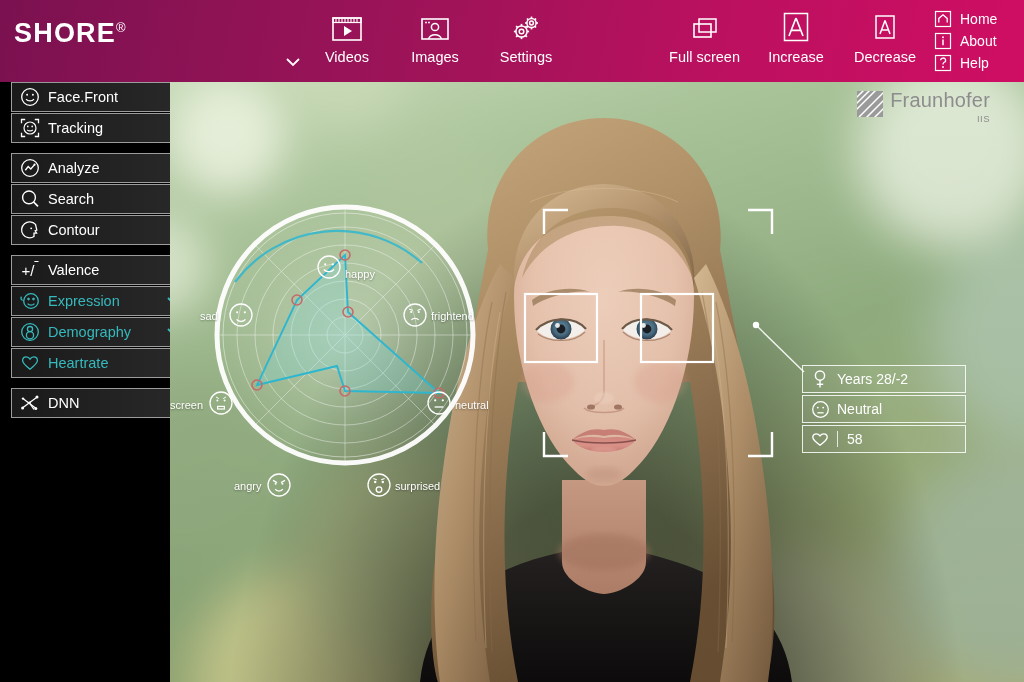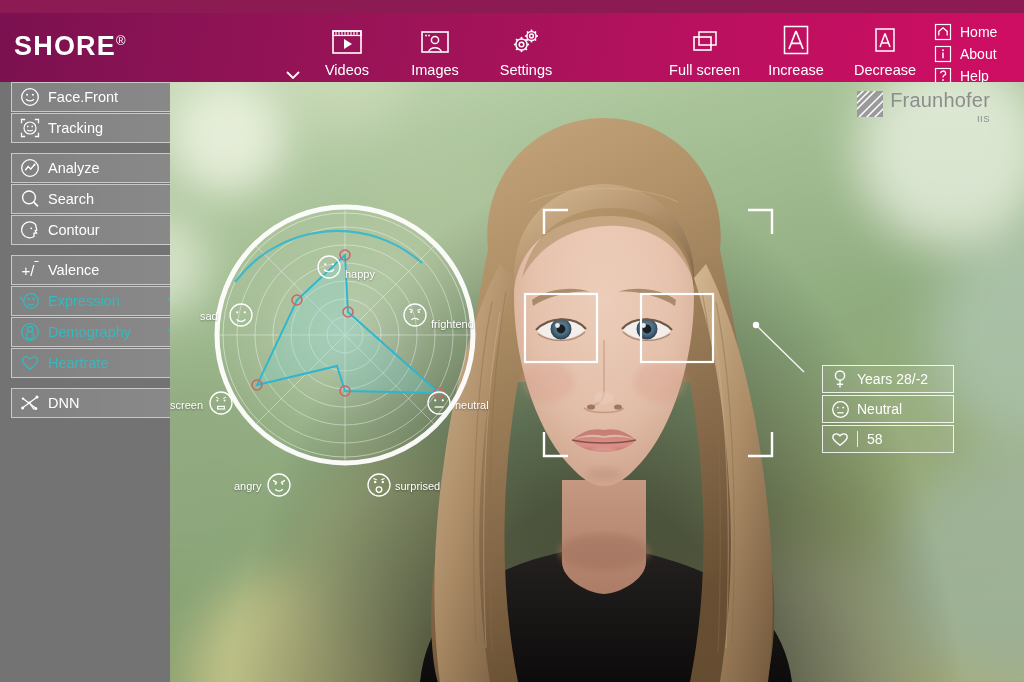--- a/index.html
+++ b/index.html
@@ -6,21 +6,21 @@
   html, body { width:1024px; height:682px; overflow:hidden; }
   body {
     font-family: "Liberation Sans", sans-serif;
     background:#8c1a53;
     position:relative;
   }
   #app { position:absolute; inset:0; width:1024px; height:682px; overflow:hidden; }
 
   
   #header {
-    position:absolute; left:0; top:13px; width:1024px; height:82px;
+    position:absolute; left:0; top:0; width:1024px; height:82px;
     background:linear-gradient(100deg,#7b1150 0%, #8e1355 22%, #a4135a 48%, #bd1060 72%, #cf0e63 100%);
     color:#fff;
   }
   #logo {
     position:absolute; left:14px; top:18px;
     font-size:27px; font-weight:bold; letter-spacing:1.2px; color:#fff;
   }
   #logo sup { font-size:13px; vertical-align:super; font-weight:normal; }
 
   .navitem {
@@ -40,21 +40,21 @@
     position:absolute; right:12px; color:#fff; font-size:14px;
     cursor:pointer; white-space:nowrap;
   }
   .corner-link .box { display:inline-block; width:18px; height:18px;
     vertical-align:-4px; margin-right:8px; }
   .corner-link .txt { display:inline-block; width:52px; text-align:left;}
 
   
   #sidebar {
     position:absolute; left:0; top:82px; width:196px; height:600px;
-    background:#737373;
+    background:#000000;
   }
   .sb-group { margin:0 11px; }
   .sb-gap { height:9px; }
   .sb-item {
     position:relative; height:30px; margin-bottom:1px;
     border:1px solid rgba(255,255,255,0.55);
     background:linear-gradient(90deg, rgba(255,255,255,0.10), rgba(255,255,255,0.16));
     display:flex; align-items:center;
     color:#ffffff; font-size:14.5px; cursor:pointer; overflow:hidden;
   }
@@ -107,21 +107,21 @@
   .emolabel {
     position:absolute; color:#ffffff; font-size:11px;
     text-shadow:0 1px 2px rgba(0,0,0,0.35); white-space:nowrap;
   }
   .emoface { position:absolute; }
 
   
   #faceoverlay { position:absolute; left:0; top:0; width:854px; height:600px; }
 
   
-  #results { position:absolute; left:652px; top:283px; width:132px; }
+  #results { position:absolute; left:632px; top:283px; width:164px; }
   .res-row {
     height:28px; margin-bottom:2px;
     border:1px solid rgba(255,255,255,0.85);
     background:rgba(255,255,255,0.06);
     display:flex; align-items:center; color:#fff; font-size:14px;
   }
   .res-row .r-ico { width:34px; min-width:34px; display:flex;
     align-items:center; justify-content:center; }
   .res-row .r-sep { width:1px; height:16px; background:rgba(255,255,255,0.8); margin-right:9px;}
   .res-row .r-txt { white-space:nowrap; }
@@ -625,21 +625,21 @@
     </svg>
     <div class="emolabel" style="left:175px; top:186px;">happy</div>
 
     <svg class="emoface" style="left:232px; top:220px;" width="26" height="26" viewBox="0 0 26 26">
       <circle cx="13" cy="13" r="11" fill="none" stroke="#fff" stroke-width="1.3"></circle>
       <circle cx="9.2" cy="10" r="1.1" fill="#fff"></circle>
         <circle cx="16.8" cy="10" r="1.1" fill="#fff"></circle>
       <path d="M7.2 7 L10.6 8.4 M18.8 7 L15.4 8.4" stroke="#fff" stroke-width="1.1"></path>
       <path d="M9.4 18 a4 3 0 0 1 7.2 0" fill="none" stroke="#fff" stroke-width="1.3"></path>
     </svg>
-    <div class="emolabel" style="left:261px; top:228px;margin-top:8px;">frightend</div>
+    <div class="emolabel" style="left:261px; top:228px;">frightend</div>
 
     <svg class="emoface" style="left:256px; top:308px;" width="26" height="26" viewBox="0 0 26 26">
       <circle cx="13" cy="13" r="11" fill="none" stroke="#fff" stroke-width="1.3"></circle>
       <circle cx="9.2" cy="10.3" r="1.1" fill="#fff"></circle>
         <circle cx="16.8" cy="10.3" r="1.1" fill="#fff"></circle>
       <line x1="8.6" y1="17" x2="17.4" y2="17" stroke="#fff" stroke-width="1.3"></line>
     </svg>
     <div class="emolabel" style="left:285px; top:317px;">neutral</div>
 
     <svg class="emoface" style="left:196px; top:390px;" width="26" height="26" viewBox="0 0 26 26">

